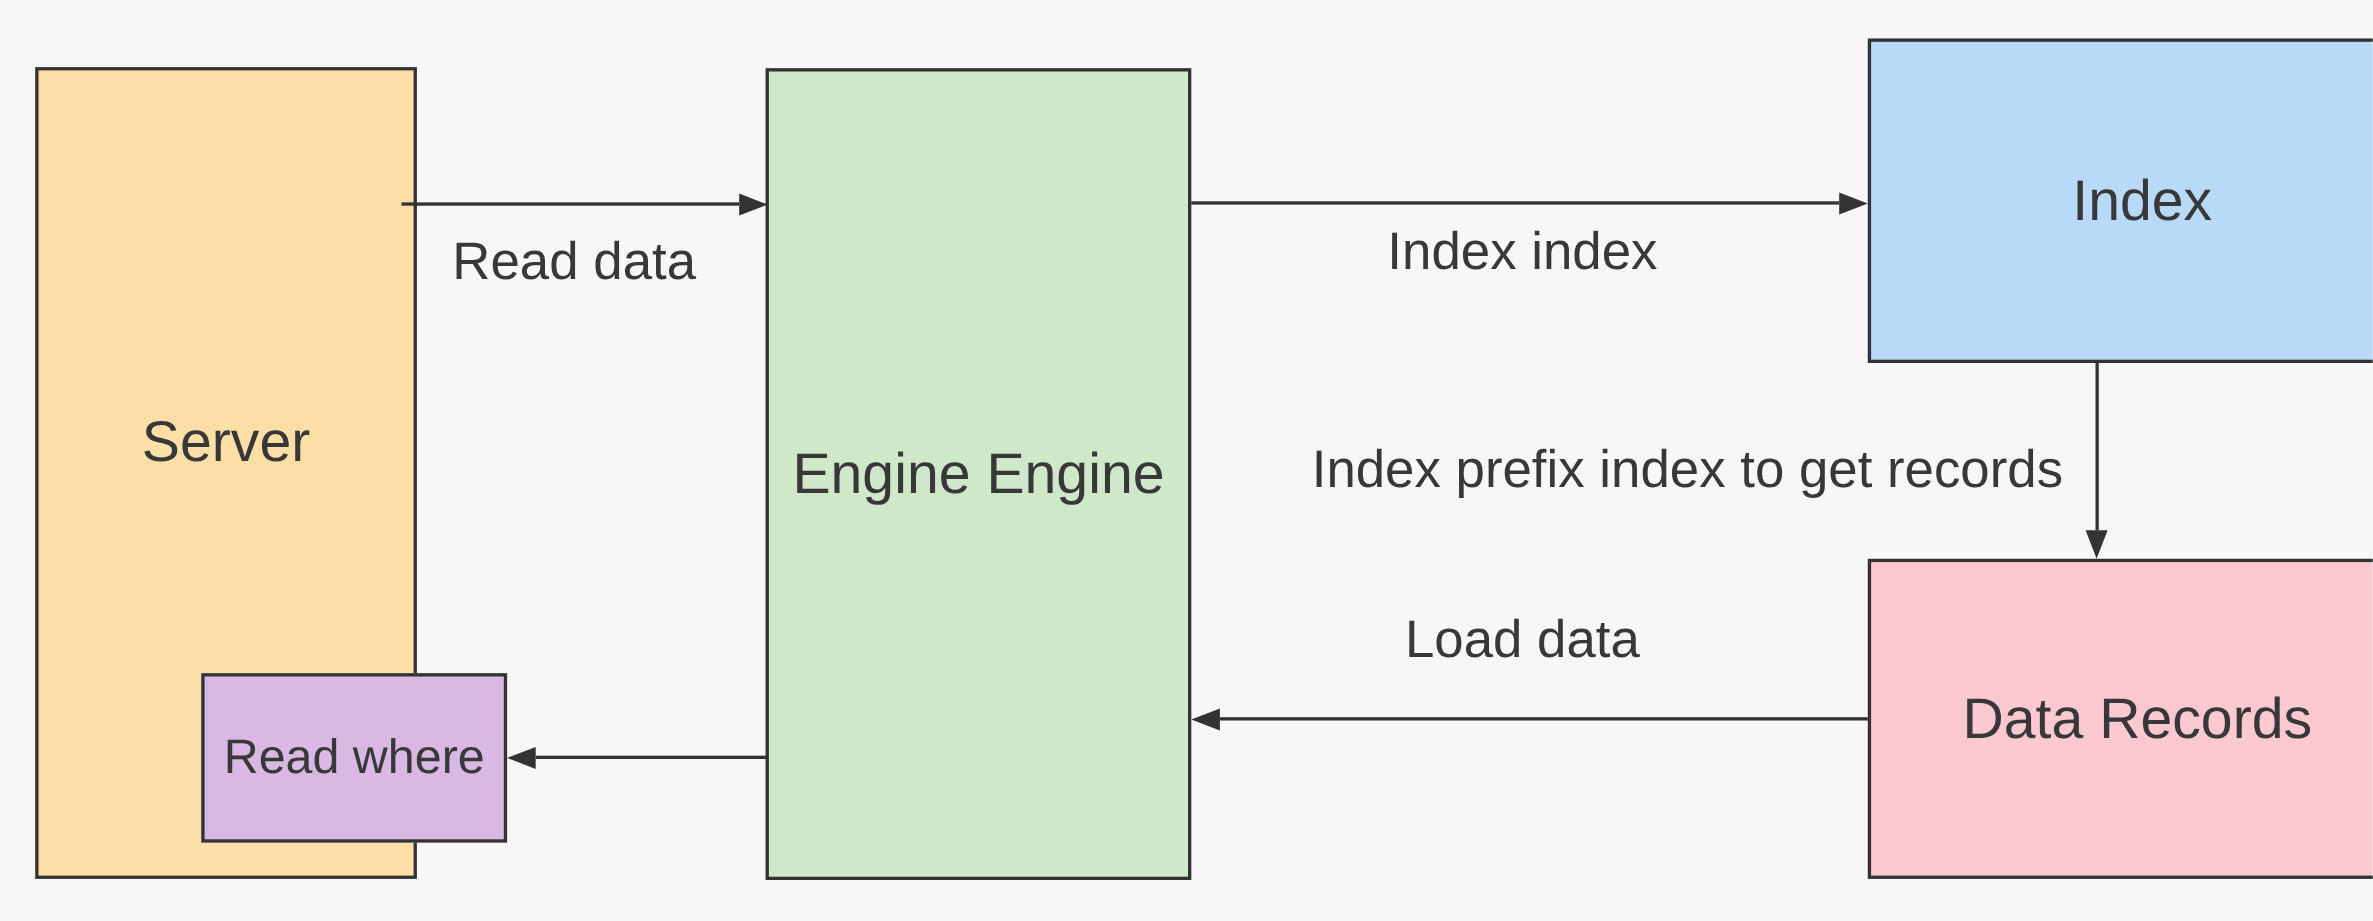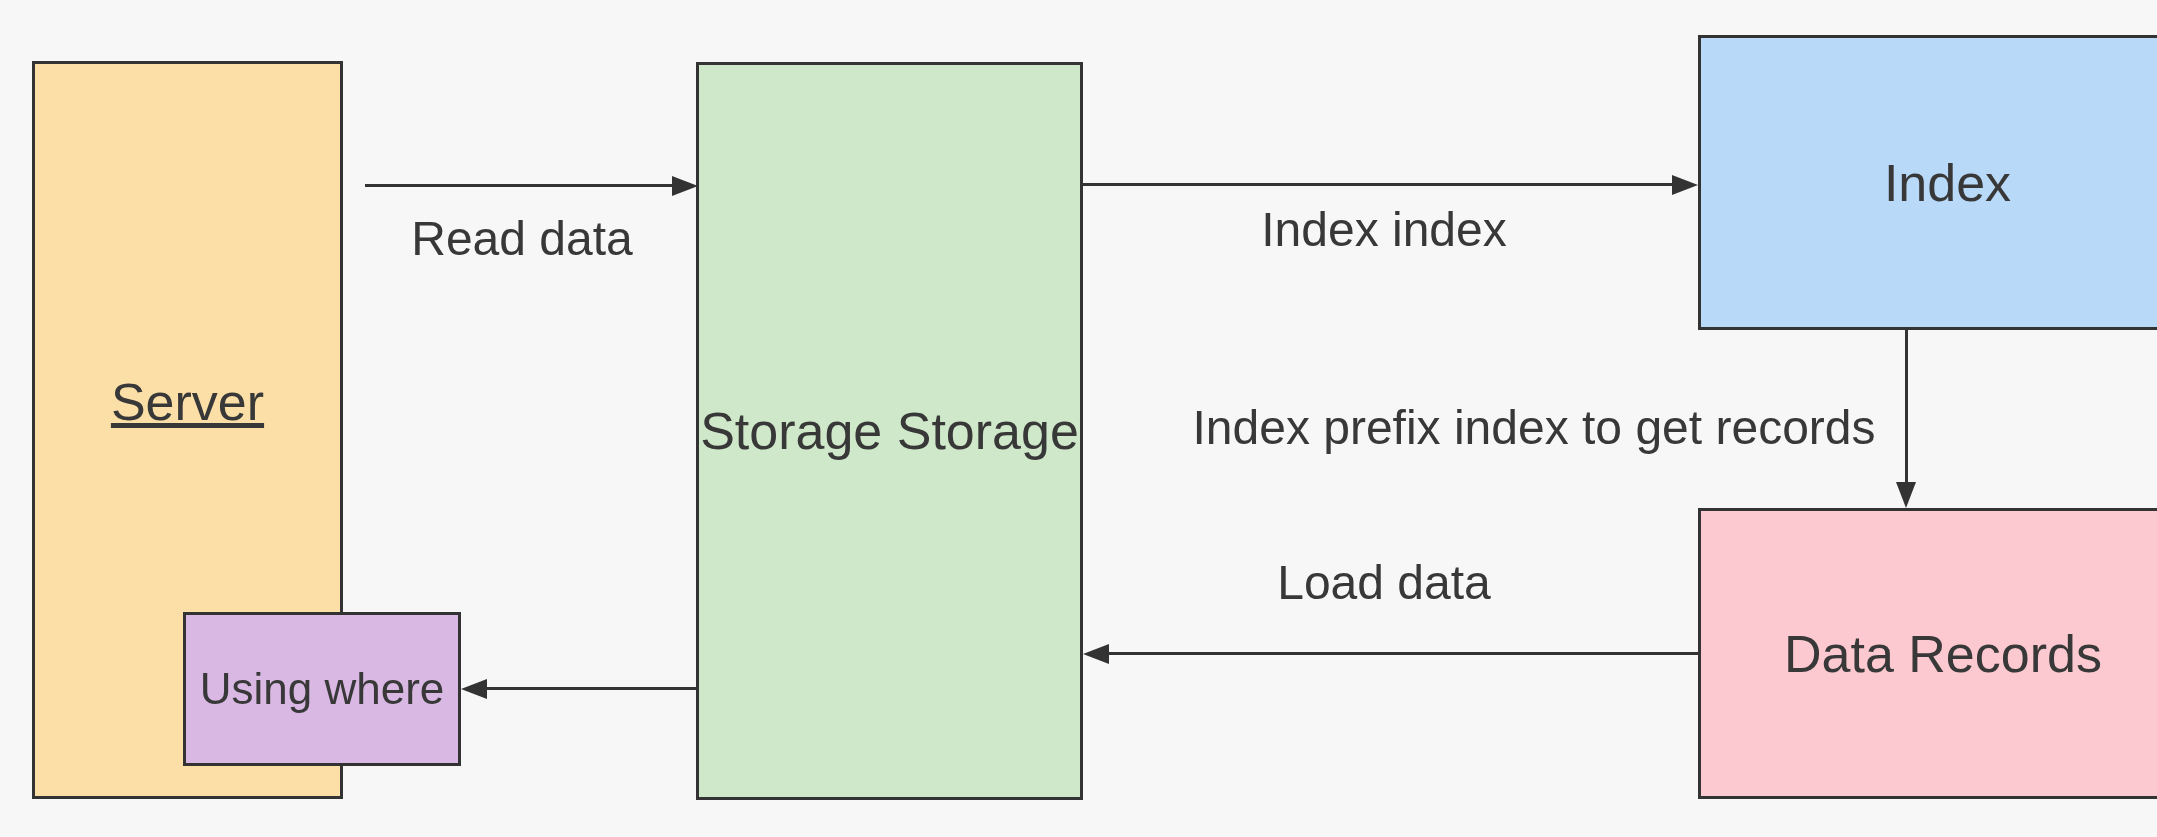--- a/index.html
+++ b/index.html
@@ -20,21 +20,21 @@
     position: absolute;
     border: 3px solid var(--stroke);
     box-sizing: border-box;
     display: flex;
     align-items: center;
     justify-content: center;
     color: var(--text);
     font-size: 52px;
   }
   .node .nlabel { white-space: nowrap; }
-  #n-server        { left: 32px;   top: 61px;  width: 311px; height: 738px; padding-bottom: 56px; text-decoration: underline; }
+  #n-server        { left: 32px;   top: 61px;  width: 347px; height: 738px; padding-bottom: 56px; }
   #n-storage       { left: 696px;  top: 62px;  width: 387px; height: 738px; }
   #n-index         { left: 1698px; top: 35px;  width: 499px; height: 295px; }
   #n-data-records  { left: 1698px; top: 508px; width: 490px; height: 291px; }
   #n-using-where   { left: 183px;  top: 612px; width: 278px; height: 154px; z-index: 2; font-size: 44px; }
 
   .line { position: absolute; background: var(--stroke); }
   .arrow { position: absolute; width: 0; height: 0; }
   .arrow.right { border-top: 10px solid transparent; border-bottom: 10px solid transparent; border-left: 26px solid var(--stroke); }
   .arrow.left  { border-top: 10px solid transparent; border-bottom: 10px solid transparent; border-right: 26px solid var(--stroke); }
   .arrow.down  { border-left: 10px solid transparent; border-right: 10px solid transparent; border-top: 26px solid var(--stroke); }
@@ -70,33 +70,33 @@
 </head>
 <body>
 
 <div id="canvas" style="background: rgb(247, 247, 247); --stroke: #333333; --text: #383838;">
 
   <div class="node" id="n-server" style="background: rgb(251, 223, 167);">
     <span class="nlabel">Server</span>
   </div>
 
   <div class="node" id="n-storage" style="background: rgb(206, 232, 201);">
-    <span class="nlabel">Storage Storage</span>
+    <span class="nlabel">Engine Engine</span>
   </div>
 
   <div class="node" id="n-index" style="background: rgb(184, 217, 248);">
     <span class="nlabel">Index</span>
   </div>
 
   <div class="node" id="n-data-records" style="background: rgb(251, 201, 207);">
     <span class="nlabel">Data Records</span>
   </div>
 
   <div class="node" id="n-using-where" style="background: rgb(217, 184, 228);">
-    <span class="nlabel">Using where</span>
+    <span class="nlabel">Read where</span>
   </div>
 
   <div class="line" id="e1-line"></div>
   <div class="arrow right" id="e1-arrow"></div>
   <div class="elabel" id="l-read-data">Read data</div>
 
   <div class="line" id="e2-line"></div>
   <div class="arrow right" id="e2-arrow"></div>
   <div class="elabel" id="l-read-index">Index index</div>
 

